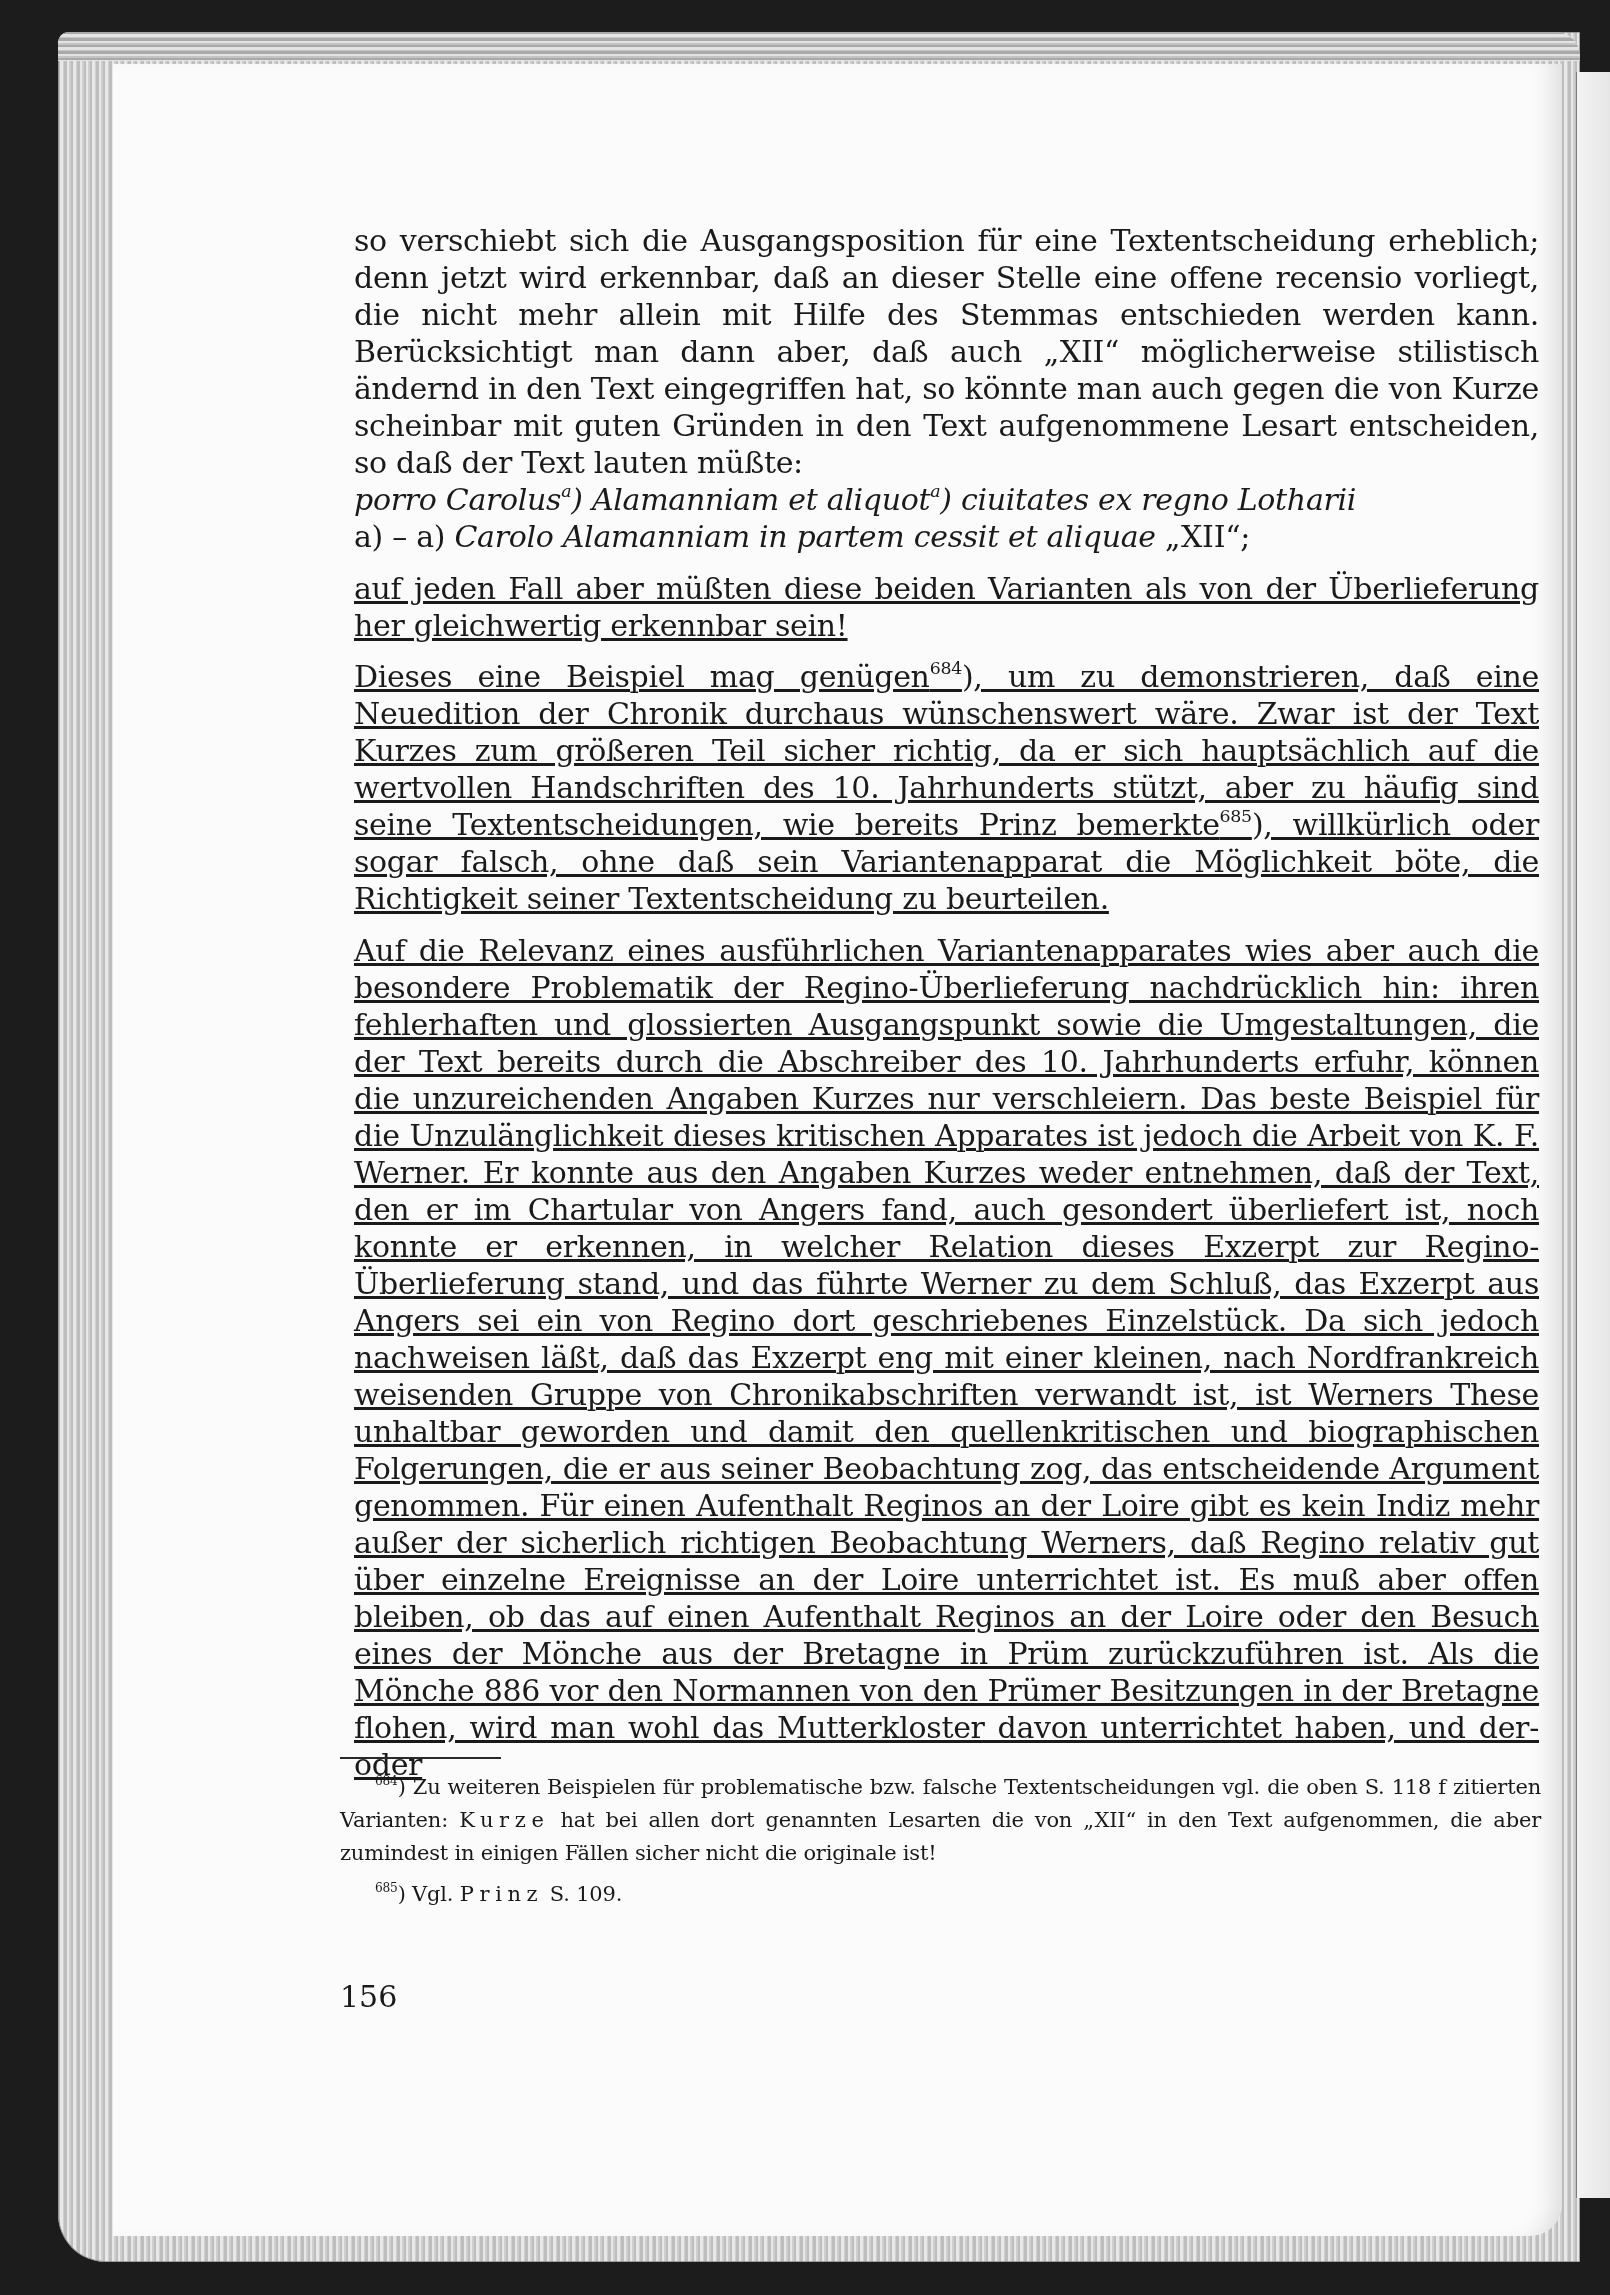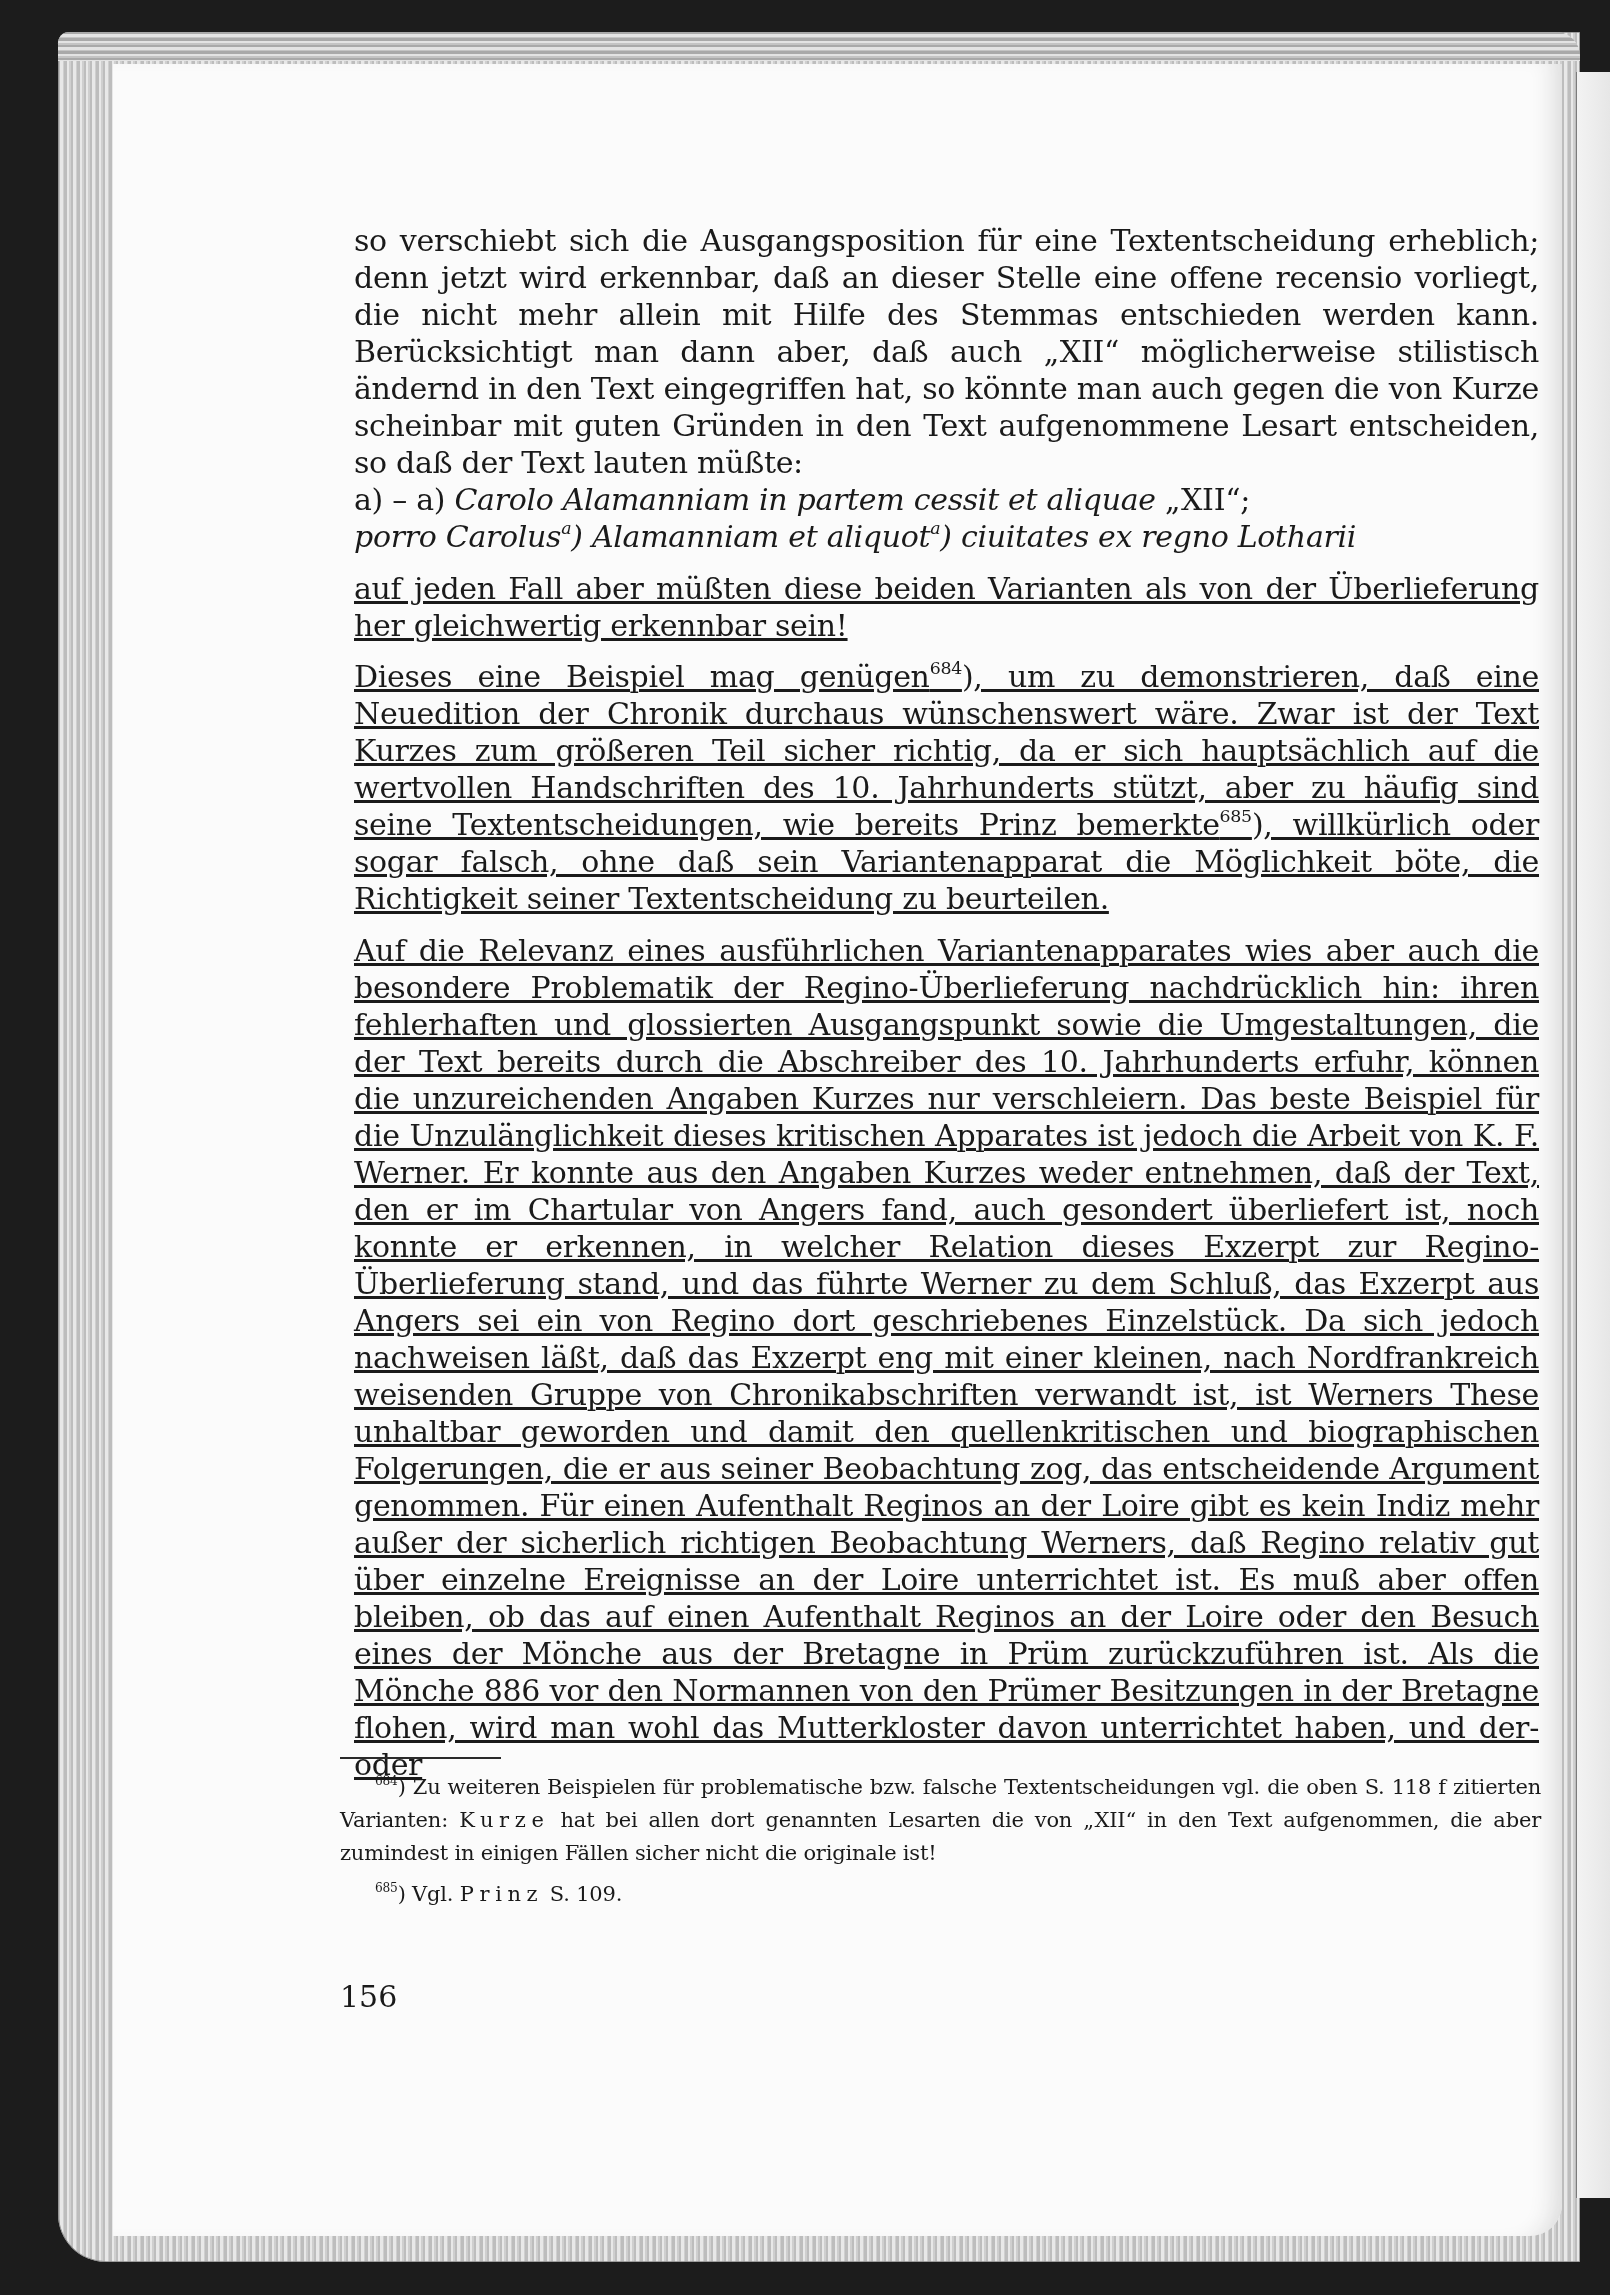--- a/index.html
+++ b/index.html
@@ -129,22 +129,22 @@
 
 <div class="page-stack"></div>
 <div class="page-stack-top"></div>
 <div class="page-right-edge"></div>
 
 <div class="page"></div>
 
 <div class="text-block">
   <p class="para">so verschiebt sich die Ausgangsposition für eine Textentscheidung erheblich; denn jetzt wird erkennbar, daß an dieser Stelle eine offene recensio vorliegt, die nicht mehr allein mit Hilfe des Stemmas entschieden werden kann. Berücksichtigt man dann aber, daß auch „XII“ möglicherweise stilistisch ändernd in den Text eingegriffen hat, so könnte man auch gegen die von Kurze scheinbar mit guten Gründen in den Text aufgenommene Lesart entscheiden, so daß der Text lauten müßte:</p>
 
+  <p class="latin latin-first"><span>porro Carolus</span><sup>a</sup><span>) Alamanniam et aliquot</span><sup>a</sup><span>) ciuitates ex regno Lotharii</span></p>
   <p class="latin" style="font-style:normal"><span>a) – a) </span><span style="font-style:italic">Carolo Alamanniam in partem cessit et aliquae </span><span>„XII“;</span></p>
-  <p class="latin latin-first"><span>porro Carolus</span><sup>a</sup><span>) Alamanniam et aliquot</span><sup>a</sup><span>) ciuitates ex regno Lotharii</span></p>
 
   <p class="para gap">auf jeden Fall aber müßten diese beiden Varianten als von der Überlieferung her gleichwertig erkennbar sein!</p>
 
   <p class="para gap"><span>Dieses eine Beispiel mag genügen</span><sup>684</sup><span>), um zu demonstrieren, daß eine Neuedition der Chronik durchaus wünschenswert wäre. Zwar ist der Text Kurzes zum größeren Teil sicher richtig, da er sich hauptsächlich auf die wertvollen Handschriften des 10. Jahrhunderts stützt, aber zu häufig sind seine Textentscheidungen, wie bereits Prinz bemerkte</span><sup>685</sup><span>), willkürlich oder sogar falsch, ohne daß sein Variantenapparat die Möglichkeit böte, die Richtigkeit seiner Textentscheidung zu beurteilen.</span></p>
 
   <p class="para gap">Auf die Relevanz eines ausführlichen Variantenapparates wies aber auch die besondere Problematik der Regino-Überlieferung nachdrücklich hin: ihren fehlerhaften und glossierten Ausgangspunkt sowie die Umgestaltungen, die der Text bereits durch die Abschreiber des 10. Jahrhunderts erfuhr, können die unzureichenden Angaben Kurzes nur verschleiern. Das beste Beispiel für die Unzulänglichkeit dieses kritischen Apparates ist jedoch die Arbeit von K. F. Werner. Er konnte aus den Angaben Kurzes weder entnehmen, daß der Text, den er im Chartular von Angers fand, auch gesondert überliefert ist, noch konnte er erkennen, in welcher Relation dieses Exzerpt zur Regino-Überlieferung stand, und das führte Werner zu dem Schluß, das Exzerpt aus Angers sei ein von Regino dort geschriebenes Einzelstück. Da sich jedoch nachweisen läßt, daß das Exzerpt eng mit einer kleinen, nach Nordfrankreich weisenden Gruppe von Chronikabschriften verwandt ist, ist Werners These unhaltbar geworden und damit den quellenkritischen und biographischen Folgerungen, die er aus seiner Beobachtung zog, das entscheidende Argument genommen. Für einen Aufenthalt Reginos an der Loire gibt es kein Indiz mehr außer der sicherlich richtigen Beobachtung Werners, daß Regino relativ gut über einzelne Ereignisse an der Loire unterrichtet ist. Es muß aber offen bleiben, ob das auf einen Aufenthalt Reginos an der Loire oder den Besuch eines der Mönche aus der Bretagne in Prüm zurückzuführen ist. Als die Mönche 886 vor den Normannen von den Prümer Besitzungen in der Bretagne flohen, wird man wohl das Mutterkloster davon unterrichtet haben, und der- oder</p>
 </div>
 
 <div class="fn-rule"></div>
 

